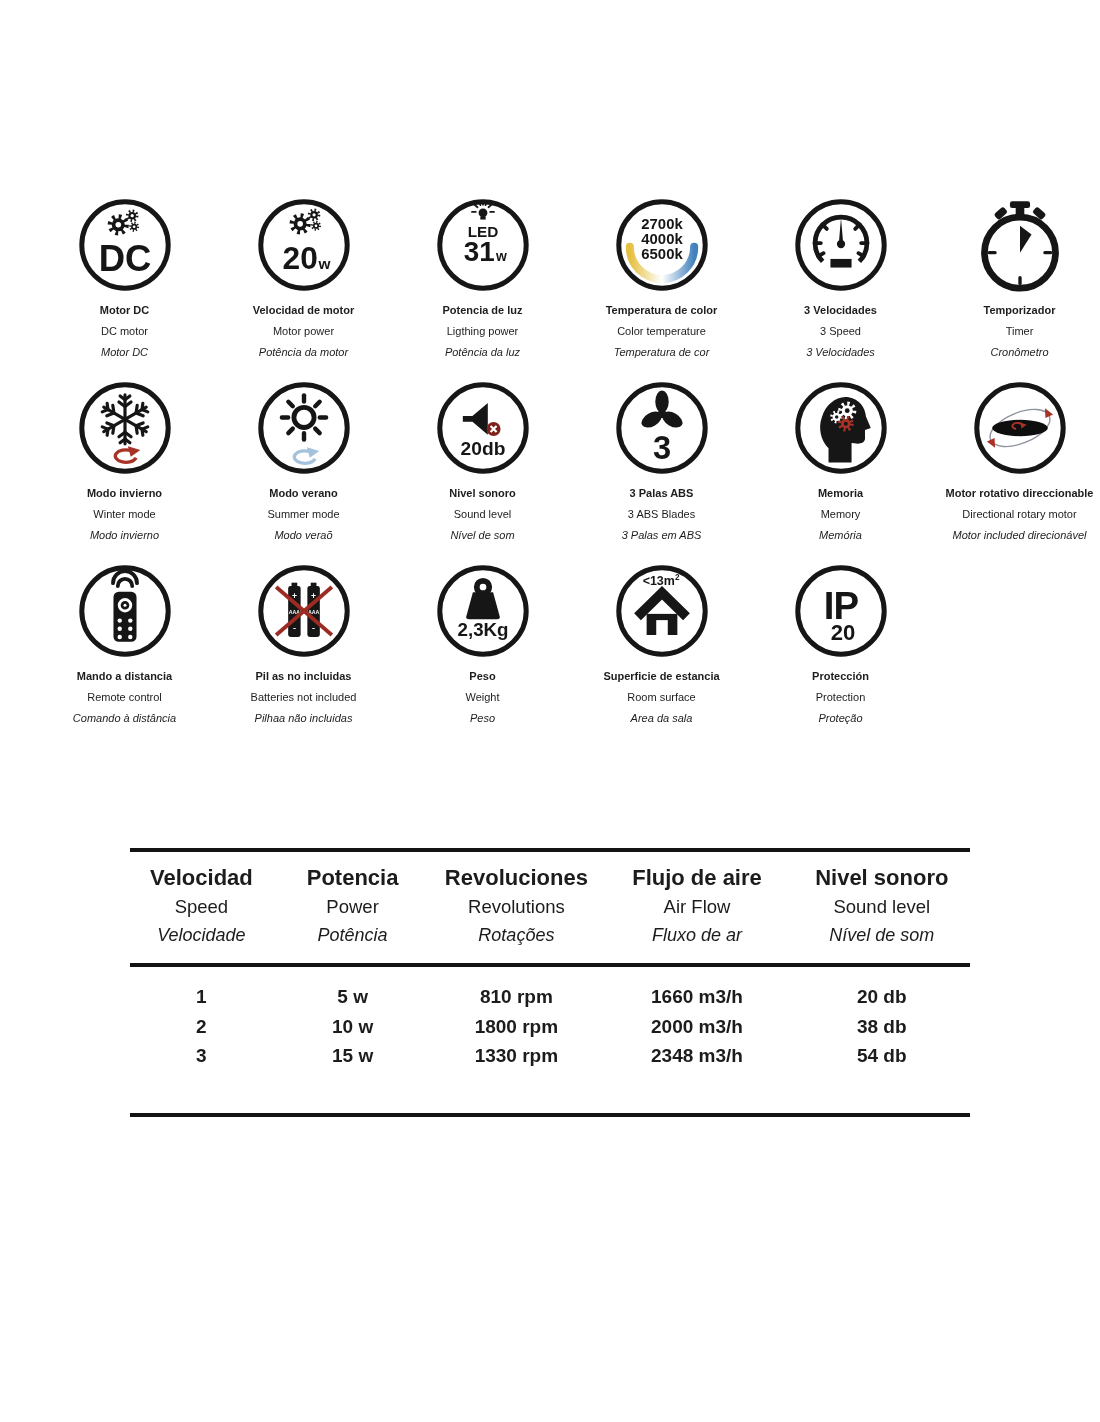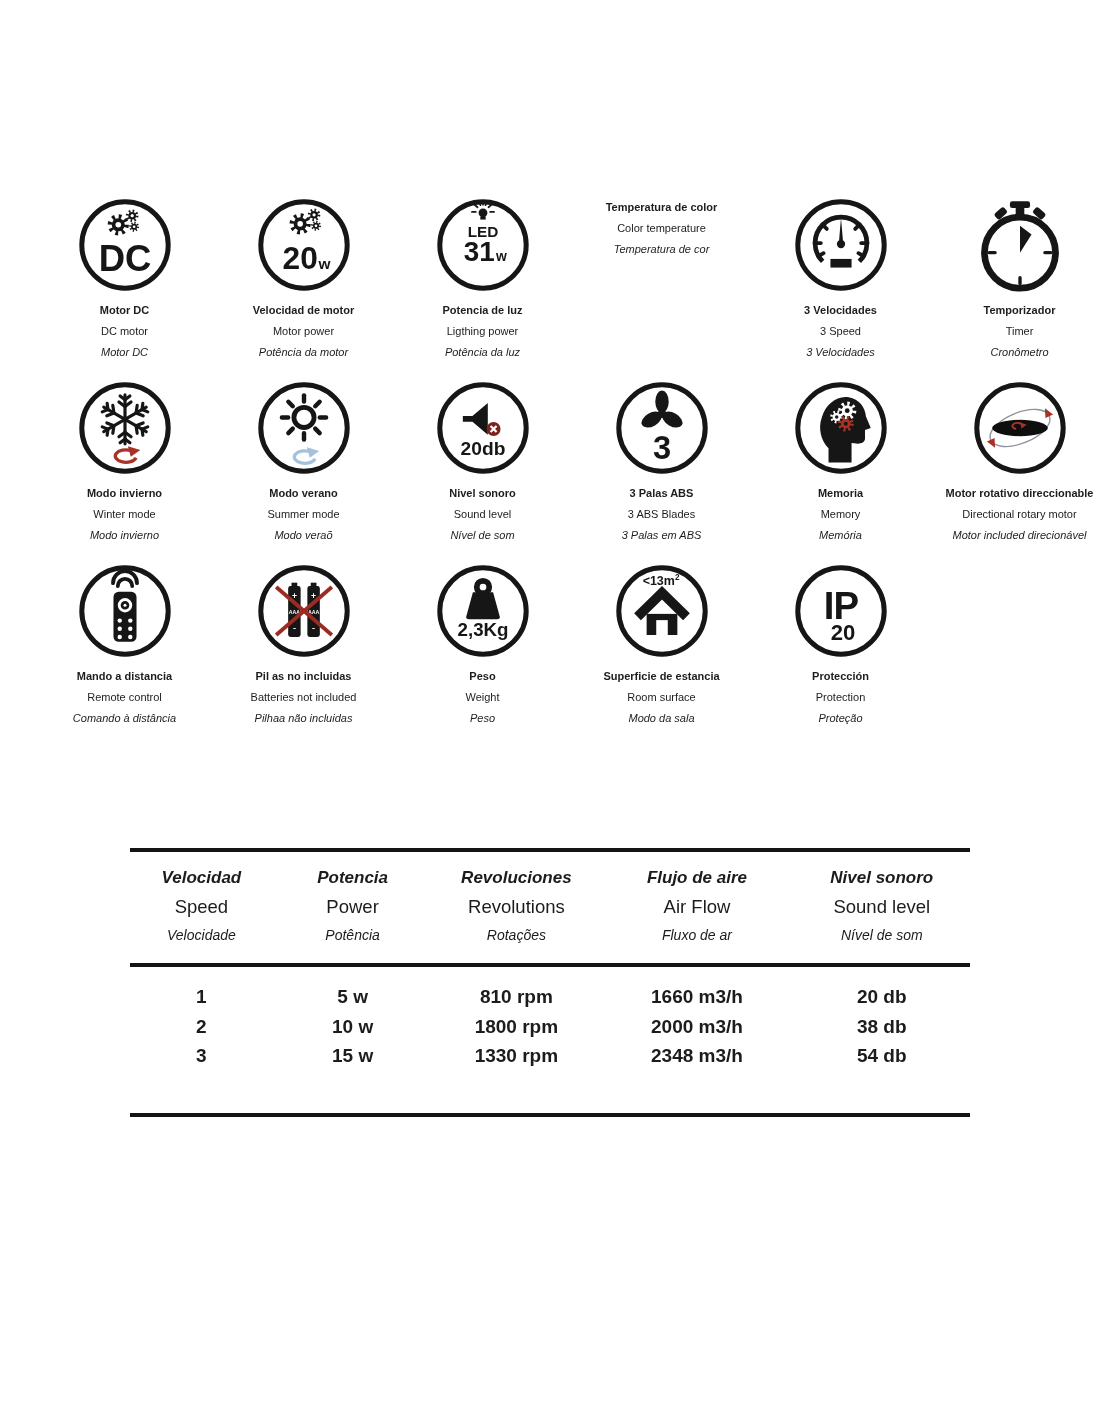--- a/index.html
+++ b/index.html
@@ -12,23 +12,23 @@
   .icon-wrap svg{display:block;width:96px;height:96px;}
   .icon-wrap svg text{font-family:"Liberation Sans","DejaVu Sans",sans-serif;}
   .lbl{font-size:11px;line-height:21px;white-space:nowrap;text-align:center;color:#1d1d1d;}
   .lbl.es{font-weight:bold;}
   .lbl.pt{font-style:italic;}
   .spec-table{position:absolute;top:848px;left:130px;width:840px;}
   .t-head{display:grid;grid-template-columns:17% 19% 20% 23% 21%;
           border-top:4px solid #141414;border-bottom:4px solid #141414;
           padding:11px 0 13px;}
   .h-cell{text-align:center;}
-  .h-es{font-weight:bold;font-size:17px;line-height:29px;font-style:italic;}
+  .h-es{font-weight:bold;font-size:22px;line-height:29px;}
   .h-en{font-size:18.5px;line-height:29px;}
-  .h-pt{font-style:italic;font-size:14px;line-height:29px;}
+  .h-pt{font-style:italic;font-size:18px;line-height:29px;}
   .t-body{border-bottom:4px solid #141414;padding:15px 0 42px;}
   .t-row{display:grid;grid-template-columns:17% 19% 20% 23% 21%;
          font-weight:bold;font-size:19px;line-height:29.5px;}
   .t-cell{text-align:center;}
 </style>
 </head>
 <body>
 
 <div class="features">
 
@@ -93,20 +93,36 @@
           <text x="63.5" y="67" font-size="14.5" font-weight="bold" fill="#161616">w</text>
         </svg>
       </div>
     <div class="lbl es">Potencia de luz</div>
     <div class="lbl en">Ligthing power</div>
     <div class="lbl pt">Potência da luz</div>
   </div>
 
 
   <div class="feature">
+    <div class="icon-wrap">
+        <svg viewBox="0 0 100 100" xmlns="http://www.w3.org/2000/svg">
+          <defs>
+            <linearGradient id="ctg" x1="0" y1="0" x2="1" y2="0">
+              <stop offset="0" stop-color="#e5bf3f"></stop>
+              <stop offset=".5" stop-color="#ffffff"></stop>
+              <stop offset="1" stop-color="#4381bd"></stop>
+            </linearGradient>
+          </defs>
+          <circle cx="50" cy="50" r="45" fill="#fff" stroke="#161616" stroke-width="5.2"></circle>
+          <path d="M16.5,52 A33.5,33.5 0 0 0 83.5,52" fill="none" stroke="url(#ctg)" stroke-width="8.5" stroke-linecap="round"></path>
+          <text x="50" y="33" font-size="15.5" font-weight="bold" text-anchor="middle" fill="#161616">2700k</text>
+          <text x="50" y="49" font-size="15.5" font-weight="bold" text-anchor="middle" fill="#161616">4000k</text>
+          <text x="50" y="65" font-size="15.5" font-weight="bold" text-anchor="middle" fill="#161616">6500k</text>
+        </svg>
+      </div>
     <div class="lbl es">Temperatura de color</div>
     <div class="lbl en">Color temperature</div>
     <div class="lbl pt">Temperatura de cor</div>
   </div>
 
   <div class="feature">
     <div class="icon-wrap">
         <svg viewBox="0 0 100 100" xmlns="http://www.w3.org/2000/svg">
           <circle cx="50" cy="50" r="45" fill="#fff" stroke="#161616" stroke-width="5.2"></circle>
           <path d="M30.9,67.1 A27,27 0 1 1 69.1,67.1" fill="none" stroke="#161616" stroke-width="5"></path>
@@ -350,21 +366,21 @@
         <svg viewBox="0 0 100 100" xmlns="http://www.w3.org/2000/svg">
           <circle cx="50" cy="50" r="45" fill="#fff" stroke="#161616" stroke-width="5.2"></circle>
           <text x="49" y="23" font-size="13" font-weight="bold" text-anchor="middle" fill="#161616">&lt;13m<tspan font-size="8.5" dy="-5">2</tspan></text>
           <path d="M24.5,56 L50,31 L75.5,56" fill="none" stroke="#161616" stroke-width="10" stroke-linejoin="miter"></path>
           <rect x="34" y="53" width="32" height="22" fill="#161616"></rect>
           <rect x="44" y="59.5" width="12" height="15.5" fill="#fff"></rect>
         </svg>
       </div>
     <div class="lbl es">Superficie de estancia</div>
     <div class="lbl en">Room surface</div>
-    <div class="lbl pt">Modo da sala</div>
+    <div class="lbl pt">Area da sala</div>
   </div>
 
   <div class="feature">
     <div class="icon-wrap">
         <svg viewBox="0 0 100 100" xmlns="http://www.w3.org/2000/svg">
           <circle cx="50" cy="50" r="45" fill="#fff" stroke="#161616" stroke-width="5.2"></circle>
           <text x="50" y="58" font-size="40" font-weight="bold" text-anchor="middle" fill="#161616" letter-spacing="-1">IP</text>
           <text x="52" y="80" font-size="23" font-weight="bold" text-anchor="middle" fill="#161616">20</text>
         </svg>
       </div>

